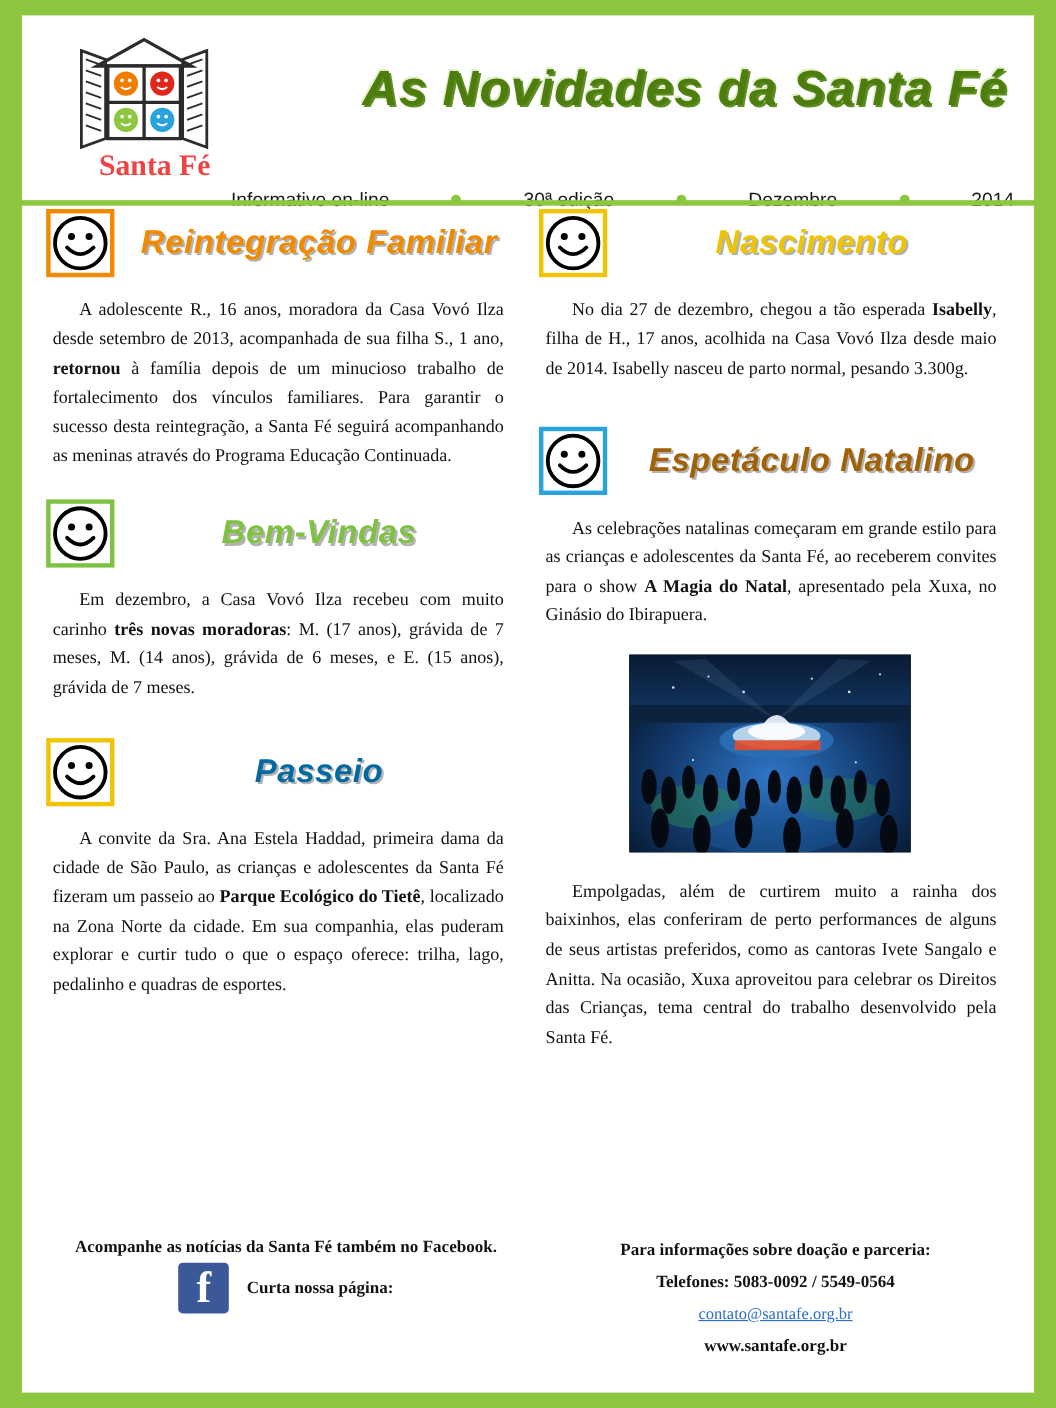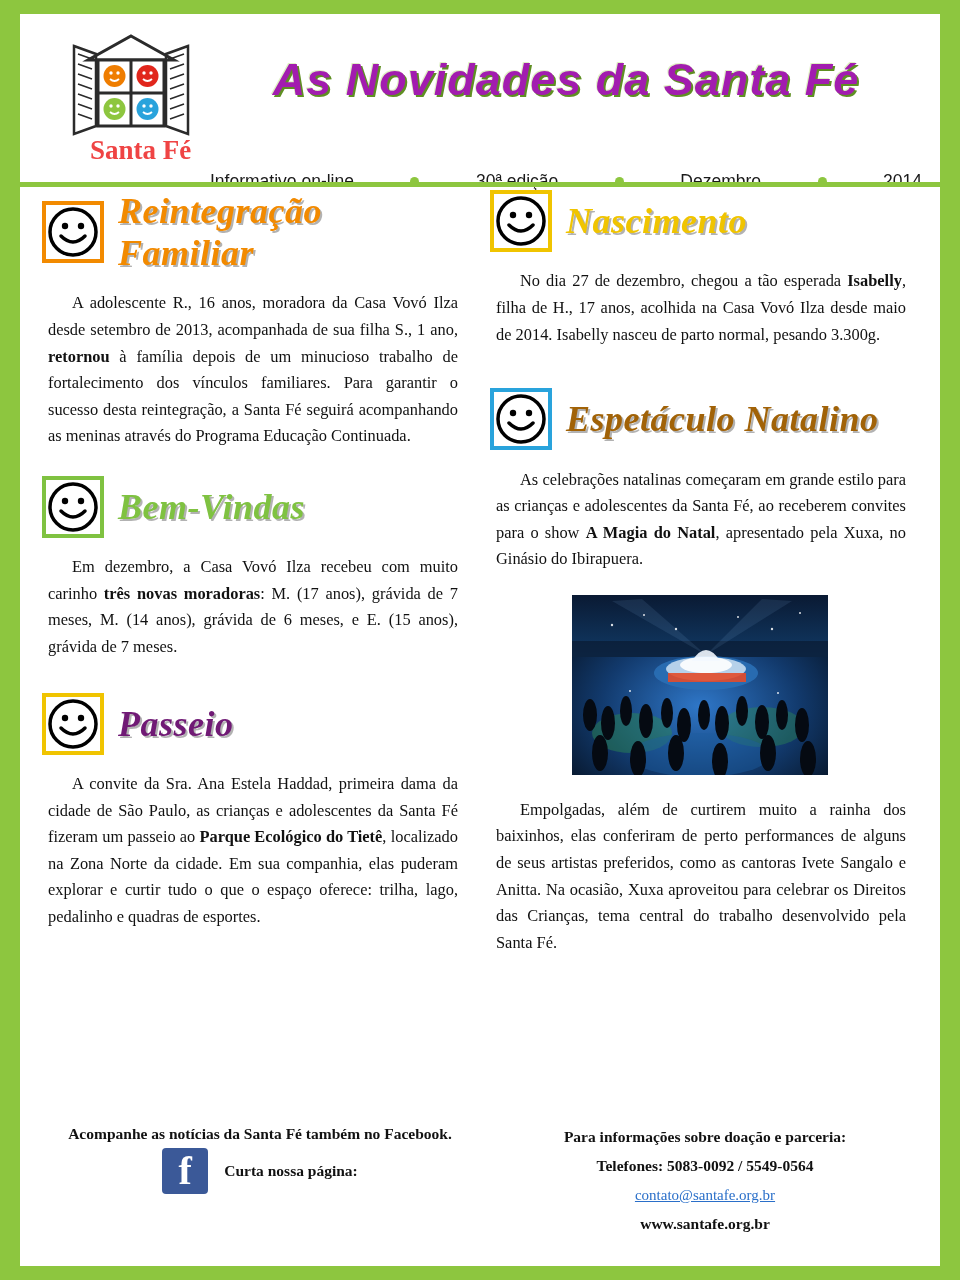--- a/index.html
+++ b/index.html
@@ -33,26 +33,26 @@
   .logo-word {
     position:absolute; left: 34px; top: 105px;
     font-family: "Liberation Serif", serif;
     font-size: 27px; font-weight: bold; color: #ef4444;
     letter-spacing: 0px;
   }
   .masthead {
     position: absolute;
     left: 196px; top: 40px;
     width: 700px;
-    text-align: center;
+    text-align: right;
     font-family: "Liberation Sans", sans-serif;
     font-size: 45px;
     font-weight: bold;
     font-style: italic;
-    color: #a21caf;
+    color: #4d7c0f;
     letter-spacing: 1px;
     text-shadow: 2px 2px 0 #5f8f23, -1px -1px 0 #dff0c4;
   }
   .subbar {
     position: absolute;
     left: 190px; top: 112px;
     width: 712px;
     display: flex;
     align-items: center;
     justify-content: space-between;
@@ -97,43 +97,43 @@
   }
   .face {
     width: 62px; height: 62px;
     border: 4px solid #000;
     flex: 0 0 auto;
     position: relative;
     background: #fff;
   }
   .face svg { display:block; }
   .sectitle {
-    font-size: 36px;
+    font-size: 30px;
     font-weight: bold;
     font-style: italic;
     letter-spacing: .5px;
     text-shadow: 2px 2px 0 rgba(0,0,0,.30);
     flex: 1 1 auto;
-    font-family: Liberation Serif, serif;
+    text-align: center;
   }
   .body {
     font-family: "Liberation Serif", serif;
     font-size: 16.4px;
     line-height: 1.62;
     color: #111;
     text-align: justify;
     text-indent: 24px;
     padding: 0 4px 0 6px;
     hyphens: auto;
   }
   .body b { font-weight: bold; }
 
   .sec-reintegracao .sectitle { color:#f28a00; }
   .sec-bemvindas  .sectitle { color:#7fc241; }
-  .sec-passeio    .sectitle { color:#701a75; }
+  .sec-passeio    .sectitle { color:#0369a1; }
   .sec-nascimento .sectitle { color:#f0c400; }
   .sec-espetaculo .sectitle { color:#a16207; }
 
   .sec-reintegracao .face { border-color:#f28a00; }
   .sec-bemvindas  .face { border-color:#7fc241; }
   .sec-passeio    .face { border-color:#f0c400; }
   .sec-nascimento .face { border-color:#f0c400; }
   .sec-espetaculo .face { border-color:#29a3dc; }
 
   

